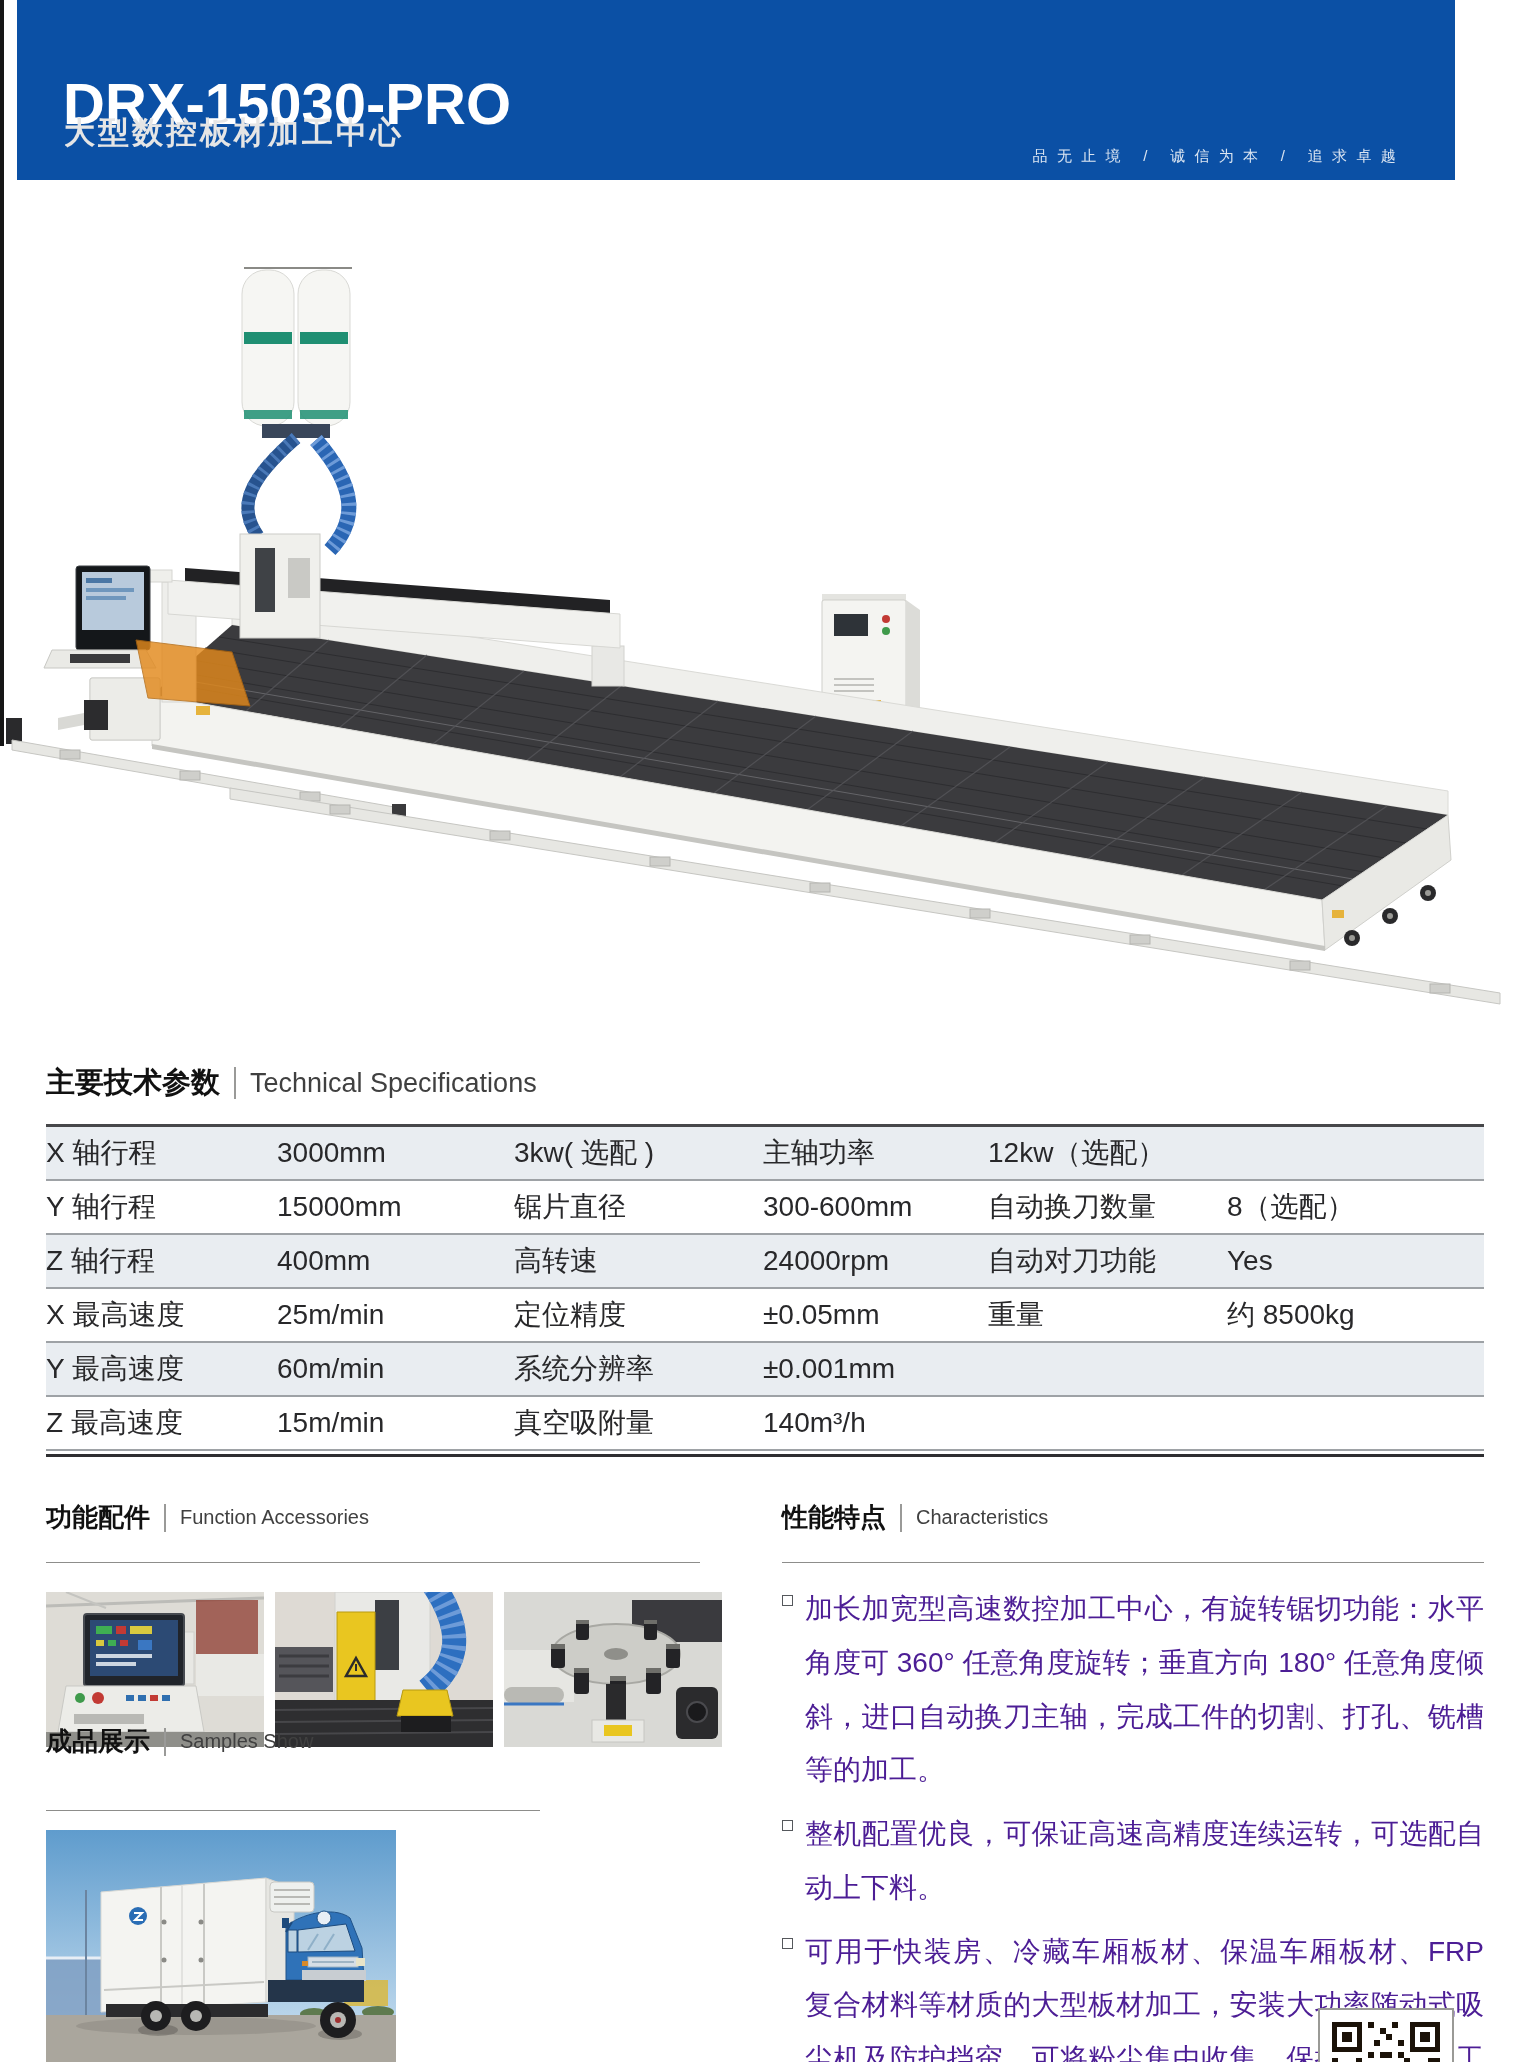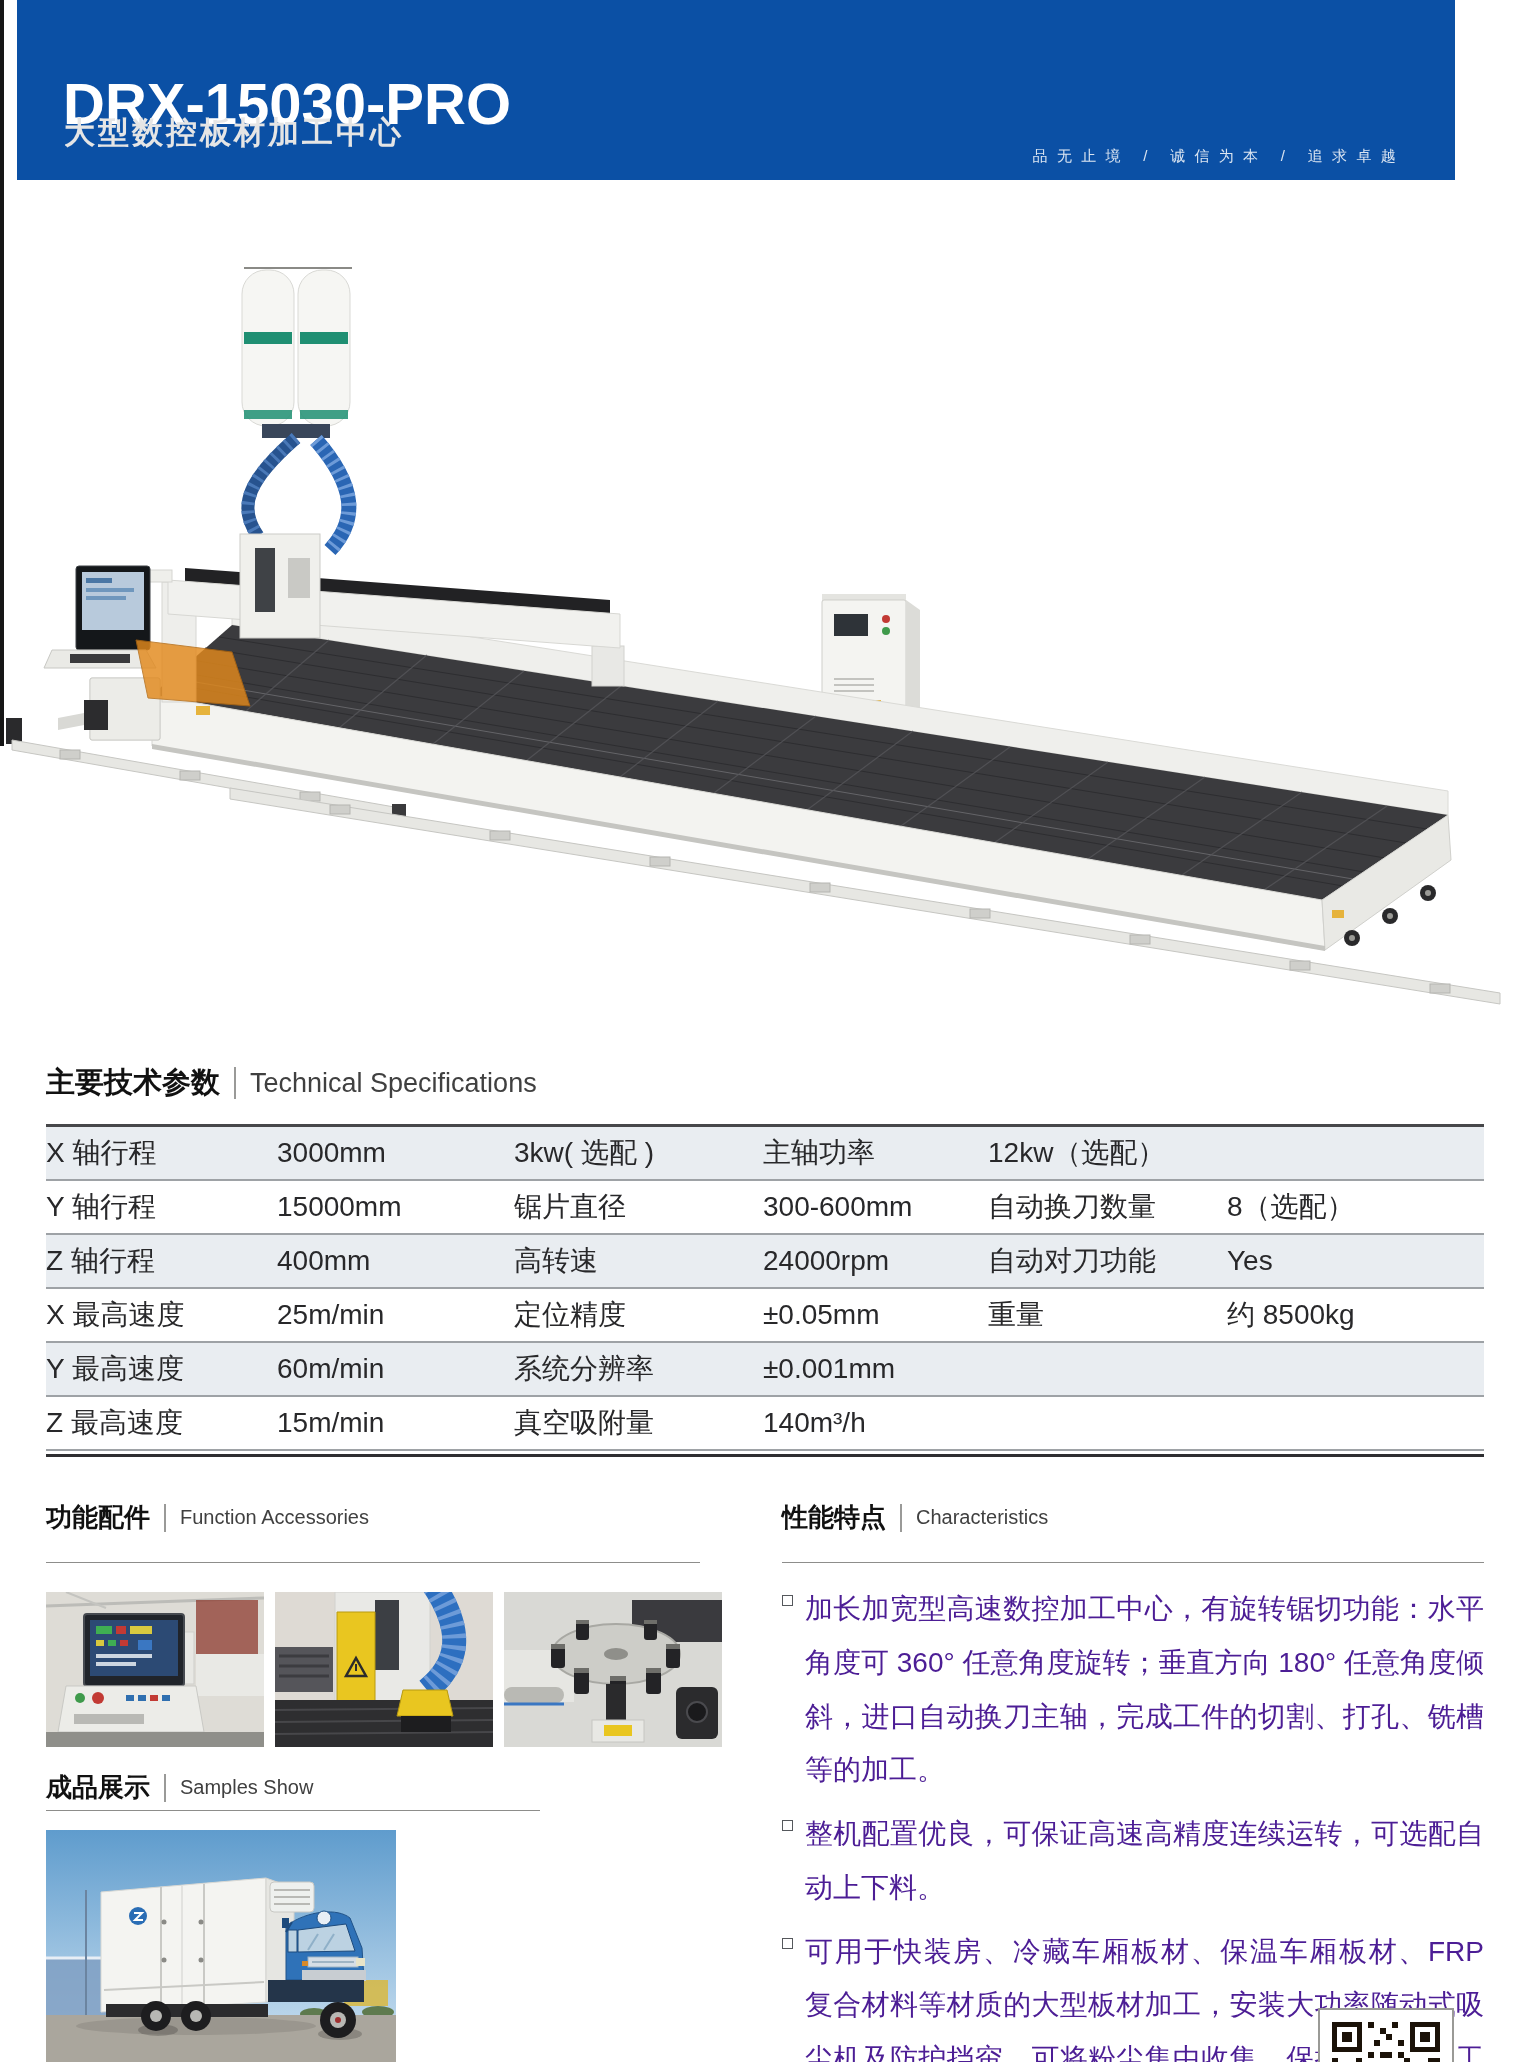--- a/index.html
+++ b/index.html
@@ -353,21 +353,21 @@
         </g>
         <rect x="102" y="92" width="20" height="38" fill="#2a2a2c"></rect>
         <rect x="88" y="128" width="52" height="22" fill="#e8e8e4" stroke="#c6c6c2"></rect>
         <rect x="100" y="133" width="28" height="11" fill="#e9c620"></rect>
         <rect x="172" y="95" width="42" height="52" rx="6" fill="#2b2b2d"></rect>
         <circle cx="193" cy="120" r="10" fill="#1a1a1c" stroke="#4a4a4e" stroke-width="2"></circle>
       </svg>
     </div>
   </div>
 
-  <div class="abs sec-title t-sub" style="left:46px;top:1770px;">
+  <div class="abs sec-title t-sub" style="left:46px;top:1724px;">
     <span class="zh">成品展示</span>
     <span class="bar"></span>
     <span class="en">Samples Show</span>
   </div>
   <div class="abs rule" style="left:46px;top:1810px;width:494px;"></div>
 
   <div class="abs truck">
     <svg width="350" height="232" viewBox="0 0 350 232">
       <defs>
         <linearGradient id="sky" x1="0" y1="0" x2="0" y2="1">

